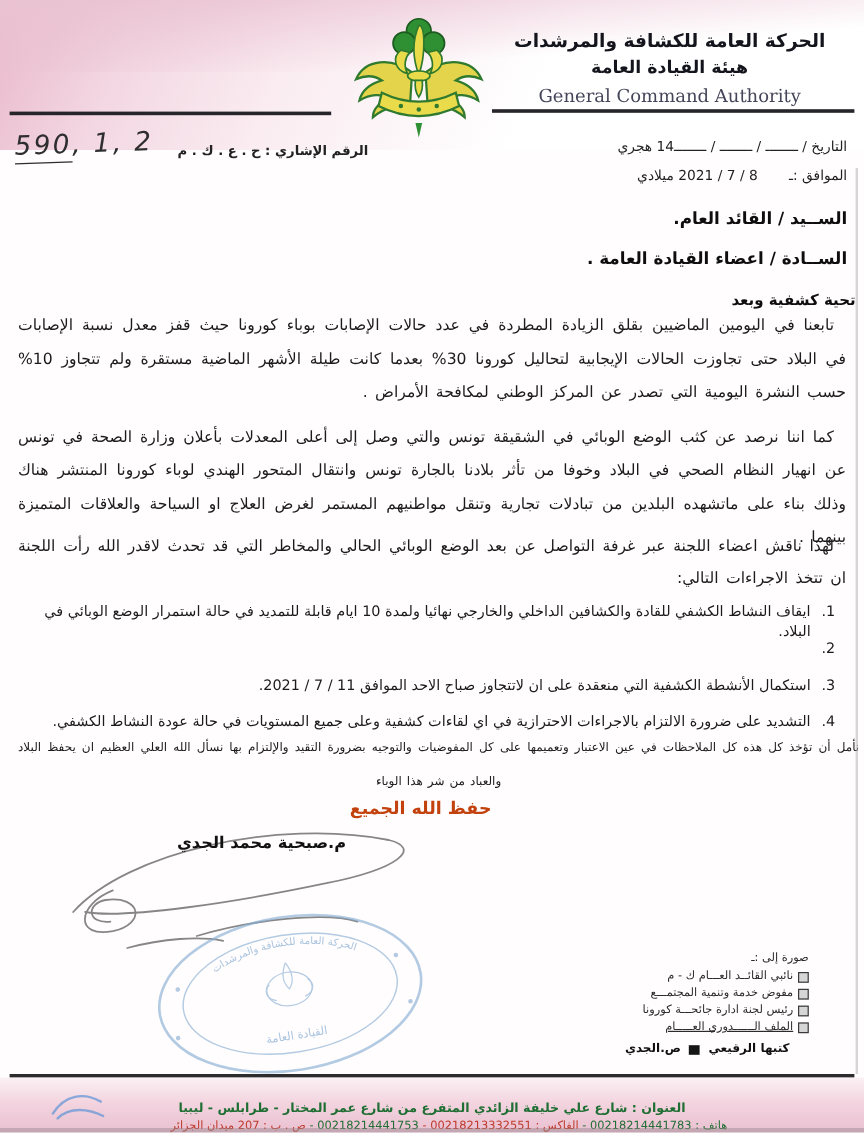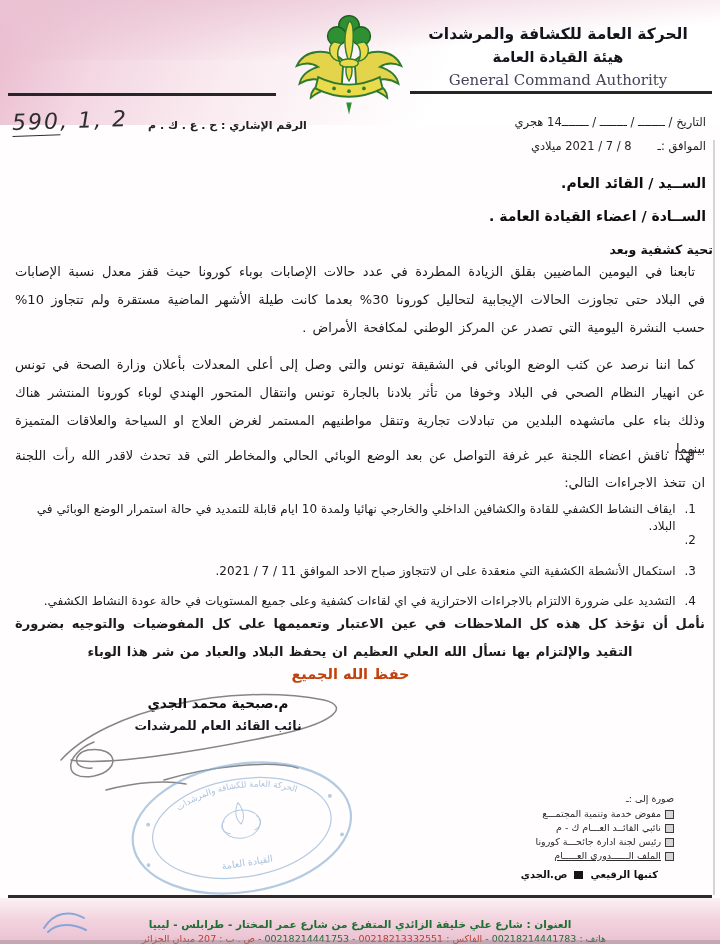--- a/index.html
+++ b/index.html
@@ -45,22 +45,22 @@
   
   .para{position:absolute;right:15px;left:15px;direction:rtl;text-align:justify;
     font-size:13px;line-height:28px;color:#1b1b1b;word-spacing:2px;text-indent:10px;}
   .p1{top:258px;}
   .p2{top:351px;}
   .p3{top:442px;line-height:27px;}
   .li{position:absolute;right:24px;left:15px;direction:rtl;display:flex;gap:9px;
     font-size:12px;line-height:17px;color:#1b1b1b;}
   .li .num{flex:0 0 auto;}
   .li1{top:501px;} .li2{top:532px;} .li3{top:563px;} .li4{top:593px;}
-  .closing{position:absolute;right:15px;left:15px;top:610px;direction:rtl;
-    text-align:justify;text-align-last:center;font-size:13px;line-height:28px;word-spacing:1px;font-weight:bold;}
+  .closing{position:absolute;right:4px;left:15px;top:610px;direction:rtl;
+    text-align:justify;text-align-last:center;font-size:10px;line-height:28px;word-spacing:1px;}
   .dua{position:absolute;left:278px;top:666px;width:145px;text-align:center;direction:rtl;
     font-weight:bold;font-size:14.5px;color:#c2410c;}
   
   .sig{position:absolute;left:98px;top:691px;width:240px;text-align:center;direction:rtl;}
   .sig .name{font-weight:bold;font-size:13.5px;line-height:24px;color:#111;}
   .sig .t1,.sig .t2{font-size:12.5px;line-height:22px;color:#15151d;font-weight:bold;}
   .sig-svg{position:absolute;left:36px;top:662px;width:330px;height:138px;pointer-events:none;}
   .stamp{position:absolute;left:126px;top:758px;width:232px;height:142px;transform:rotate(-9deg);opacity:.85;}
   
   .copyto{position:absolute;right:46px;top:792px;width:200px;direction:rtl;font-size:9.5px;
@@ -166,21 +166,20 @@
     <g fill="none" stroke="#5f5f5f" stroke-width="1.5" stroke-linecap="round" opacity="0.75">
       <path d="M25 98 C70 48 195 20 288 38 C316 45 296 62 236 74 C160 90 68 104 35 98"></path>
       <path d="M58 80 C28 92 26 120 58 114 C86 108 82 84 52 88 C36 91 36 108 56 106"></path>
       <path d="M128 118 C175 104 235 98 262 106"></path>
       <path d="M70 128 C100 120 130 118 150 122"></path>
     </g>
   </svg>
 
   <div class="sig">
     <div class="name">م.صبحية محمد الجدي</div>
-    <div class="t1">نائب القائد العام للمرشدات</div>
   </div>
 
   <svg class="stamp" viewBox="0 0 232 142">
     <defs>
       <path id="stArcTop" d="M 28 80 A 88 50 0 0 1 204 80" fill="none"></path>
     </defs>
     <g stroke="#89aed4" fill="none" opacity="0.75">
       <ellipse cx="116" cy="70" rx="110" ry="64" stroke-width="2.2"></ellipse>
       <ellipse cx="116" cy="70" rx="90" ry="49" stroke-width="1.2"></ellipse>
       <ellipse cx="116" cy="66" rx="19" ry="14" stroke-width="1"></ellipse>
@@ -194,25 +193,25 @@
     <text font-size="8.5" fill="#89aed4" opacity="0.85" font-family="DejaVu Sans, sans-serif">
       <textPath href="#stArcTop" startOffset="50%" text-anchor="middle">الحركة العامة للكشافة والمرشدات</textPath>
     </text>
     <text x="116" y="108" font-size="9.5" fill="#89aed4" opacity="0.85" text-anchor="middle" font-family="DejaVu Sans, sans-serif">القيادة العامة</text>
   </svg>
 
   <div class="copyto">
     <div class="hd">صورة إلى :ـ</div>
     <div class="cpitem">
       <span class="cpbox"></span>
+      <span>نائبي القائــد العـــام ك - م</span>
+    </div>
+    <div class="cpitem">
+      <span class="cpbox"></span>
       <span>مفوض خدمة وتنمية المجتمـــع</span>
-    </div>
-    <div class="cpitem">
-      <span class="cpbox"></span>
-      <span>نائبي القائــد العـــام ك - م</span>
     </div>
     <div class="cpitem">
       <span class="cpbox"></span>
       <span>رئيس لجنة ادارة جائحـــة كورونا</span>
     </div>
     <div class="cpitem">
       <span class="cpbox"></span>
       <span class="cp-underline">الملف الــــــدوري العـــــام</span>
     </div>
     <div class="typedrow">

